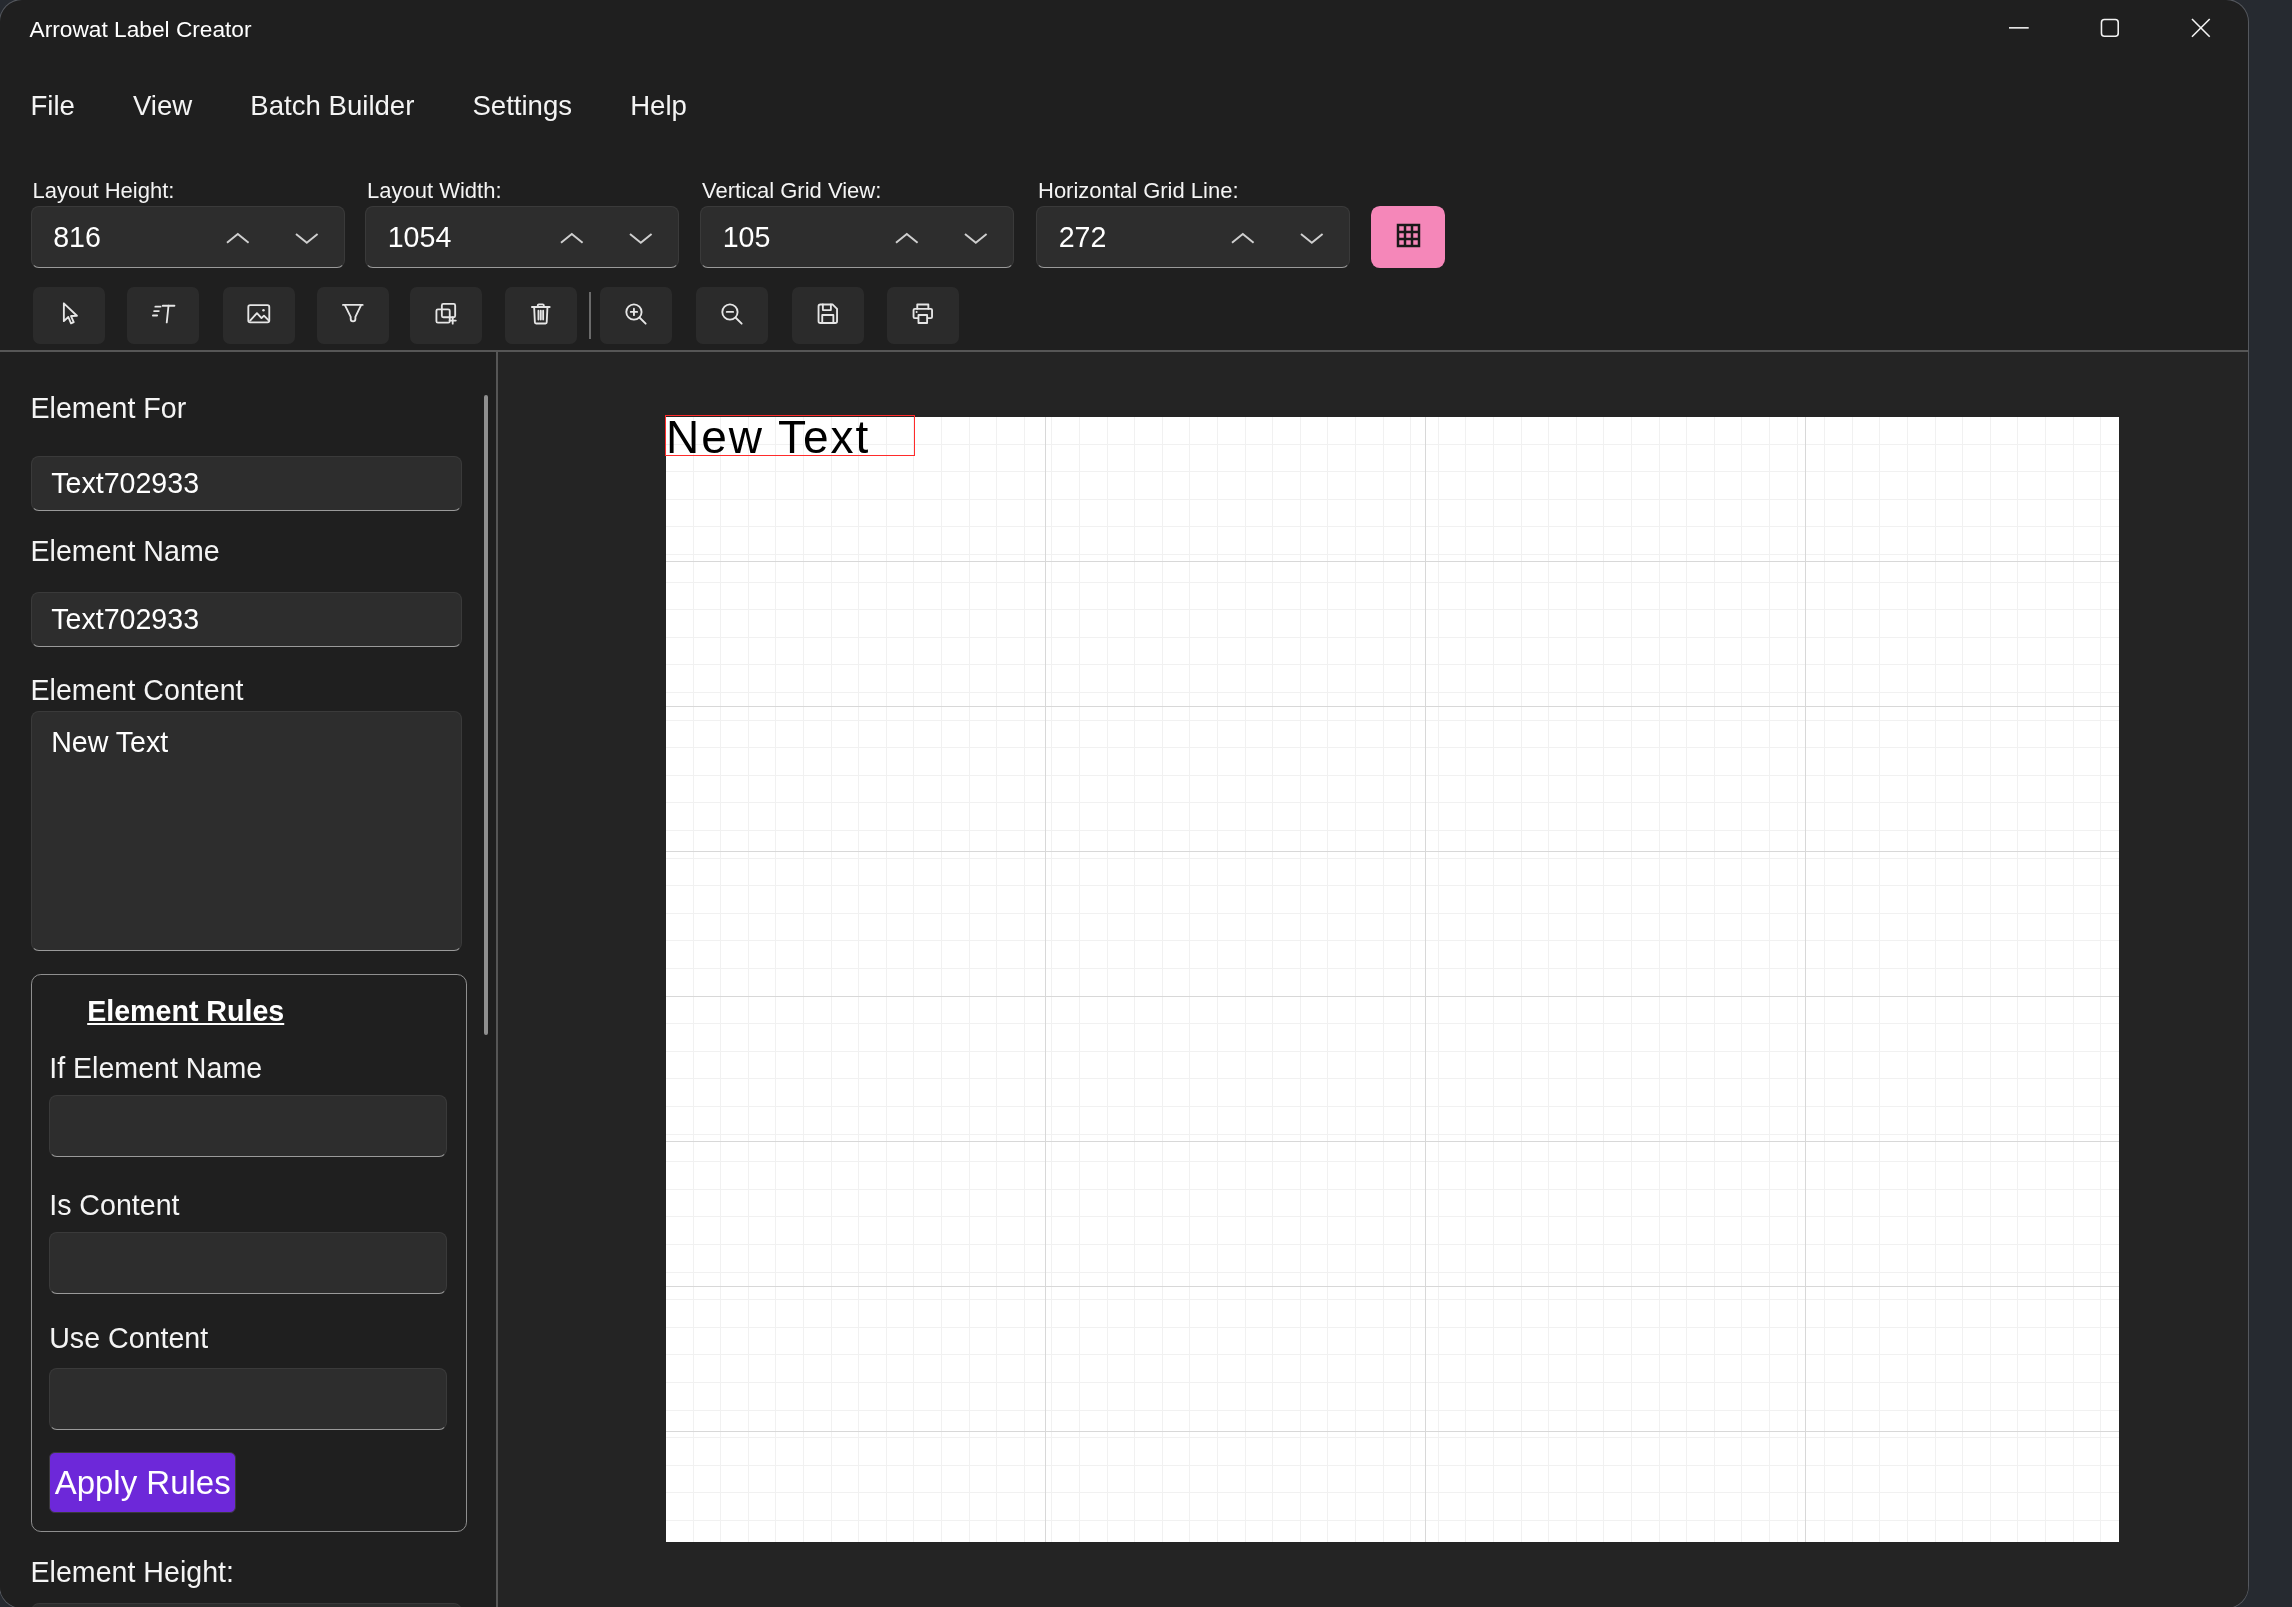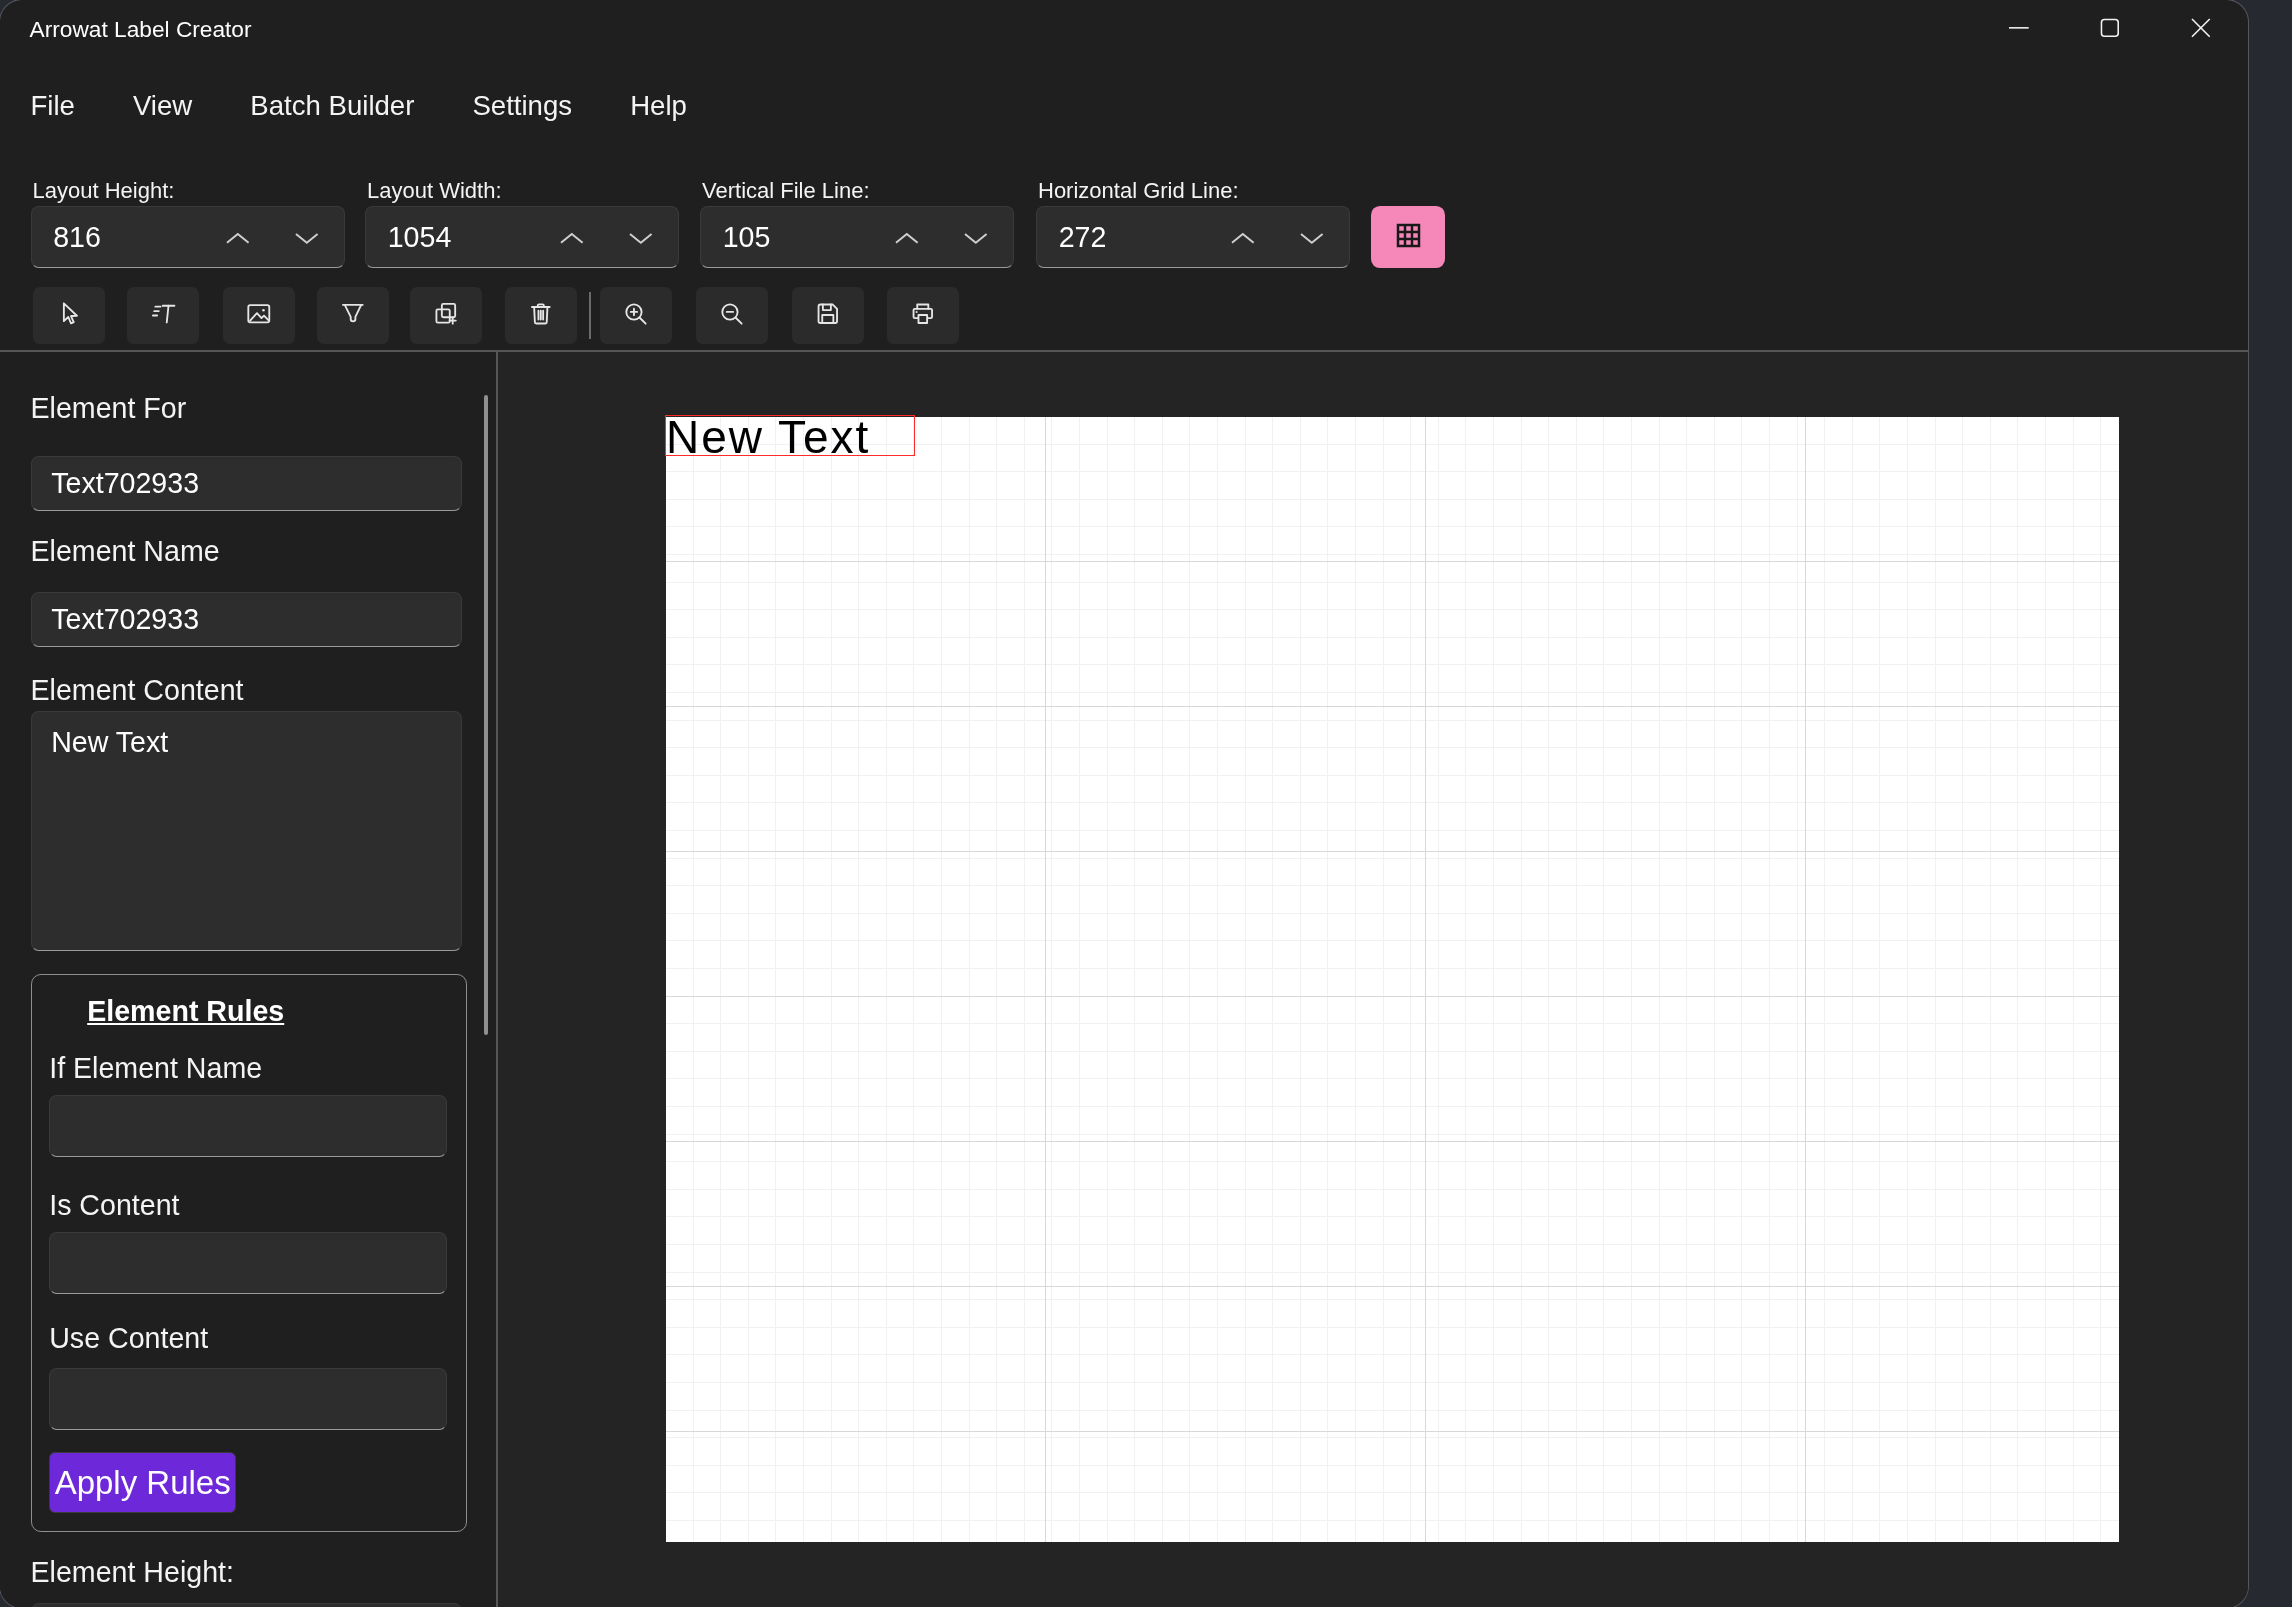--- a/index.html
+++ b/index.html
@@ -126,21 +126,21 @@
   <div class="menubar">
     <div class="menu-item">File</div>
     <div class="menu-item">View</div>
     <div class="menu-item">Batch Builder</div>
     <div class="menu-item">Settings</div>
     <div class="menu-item">Help</div>
   </div>
 
   <div class="field-label" style="left:32.5px">Layout Height:</div>
   <div class="field-label" style="left:367px">Layout Width:</div>
-  <div class="field-label" style="left:702px">Vertical File Line:</div>
+  <div class="field-label" style="left:702px">Vertical Grid View:</div>
   <div class="field-label" style="left:1038px">Horizontal Grid Line:</div>
 
   <div class="spinbox" style="left:30.5px">
     <div class="spin-value">816</div>
     <span class="chev up"><svg width="29.6" height="16.7" viewBox="0 0 30 17">
           <polyline points="4,13 15,4 26,13"></polyline>
         </svg></span>
     <span class="chev down"><svg width="29.6" height="16.7" viewBox="0 0 30 17">
           <polyline points="4,4 15,13 26,4"></polyline>
         </svg></span>

